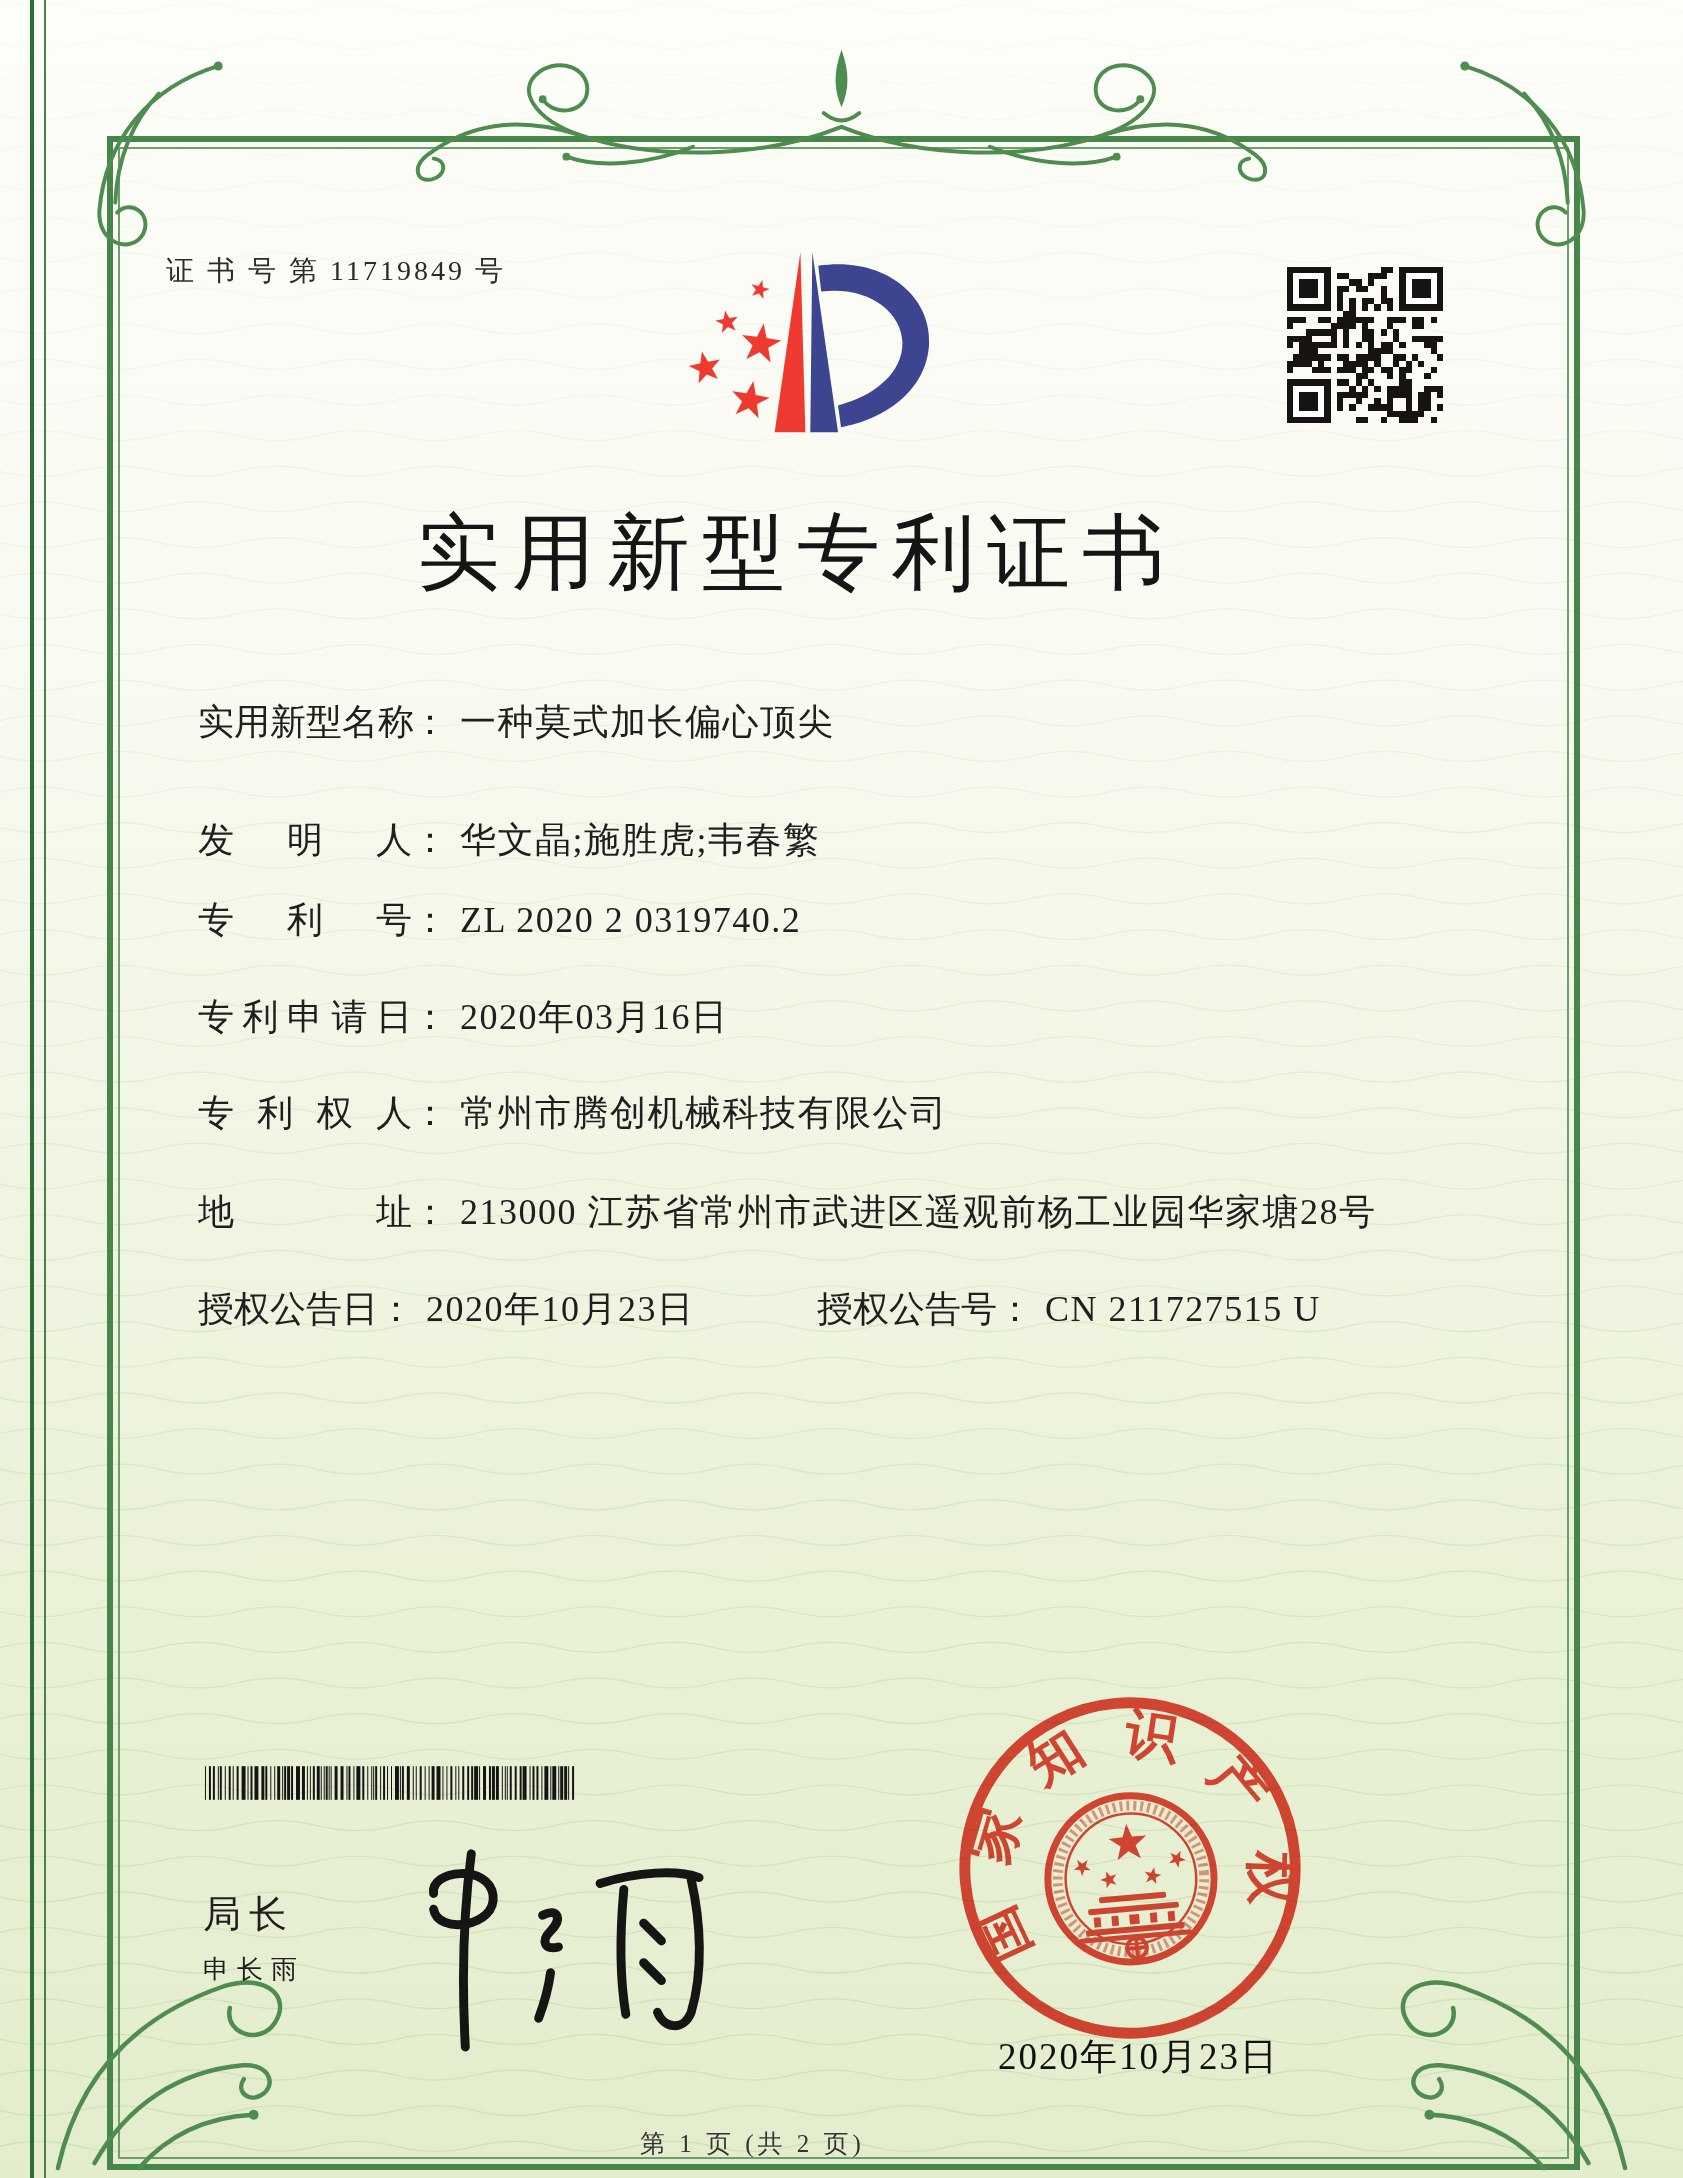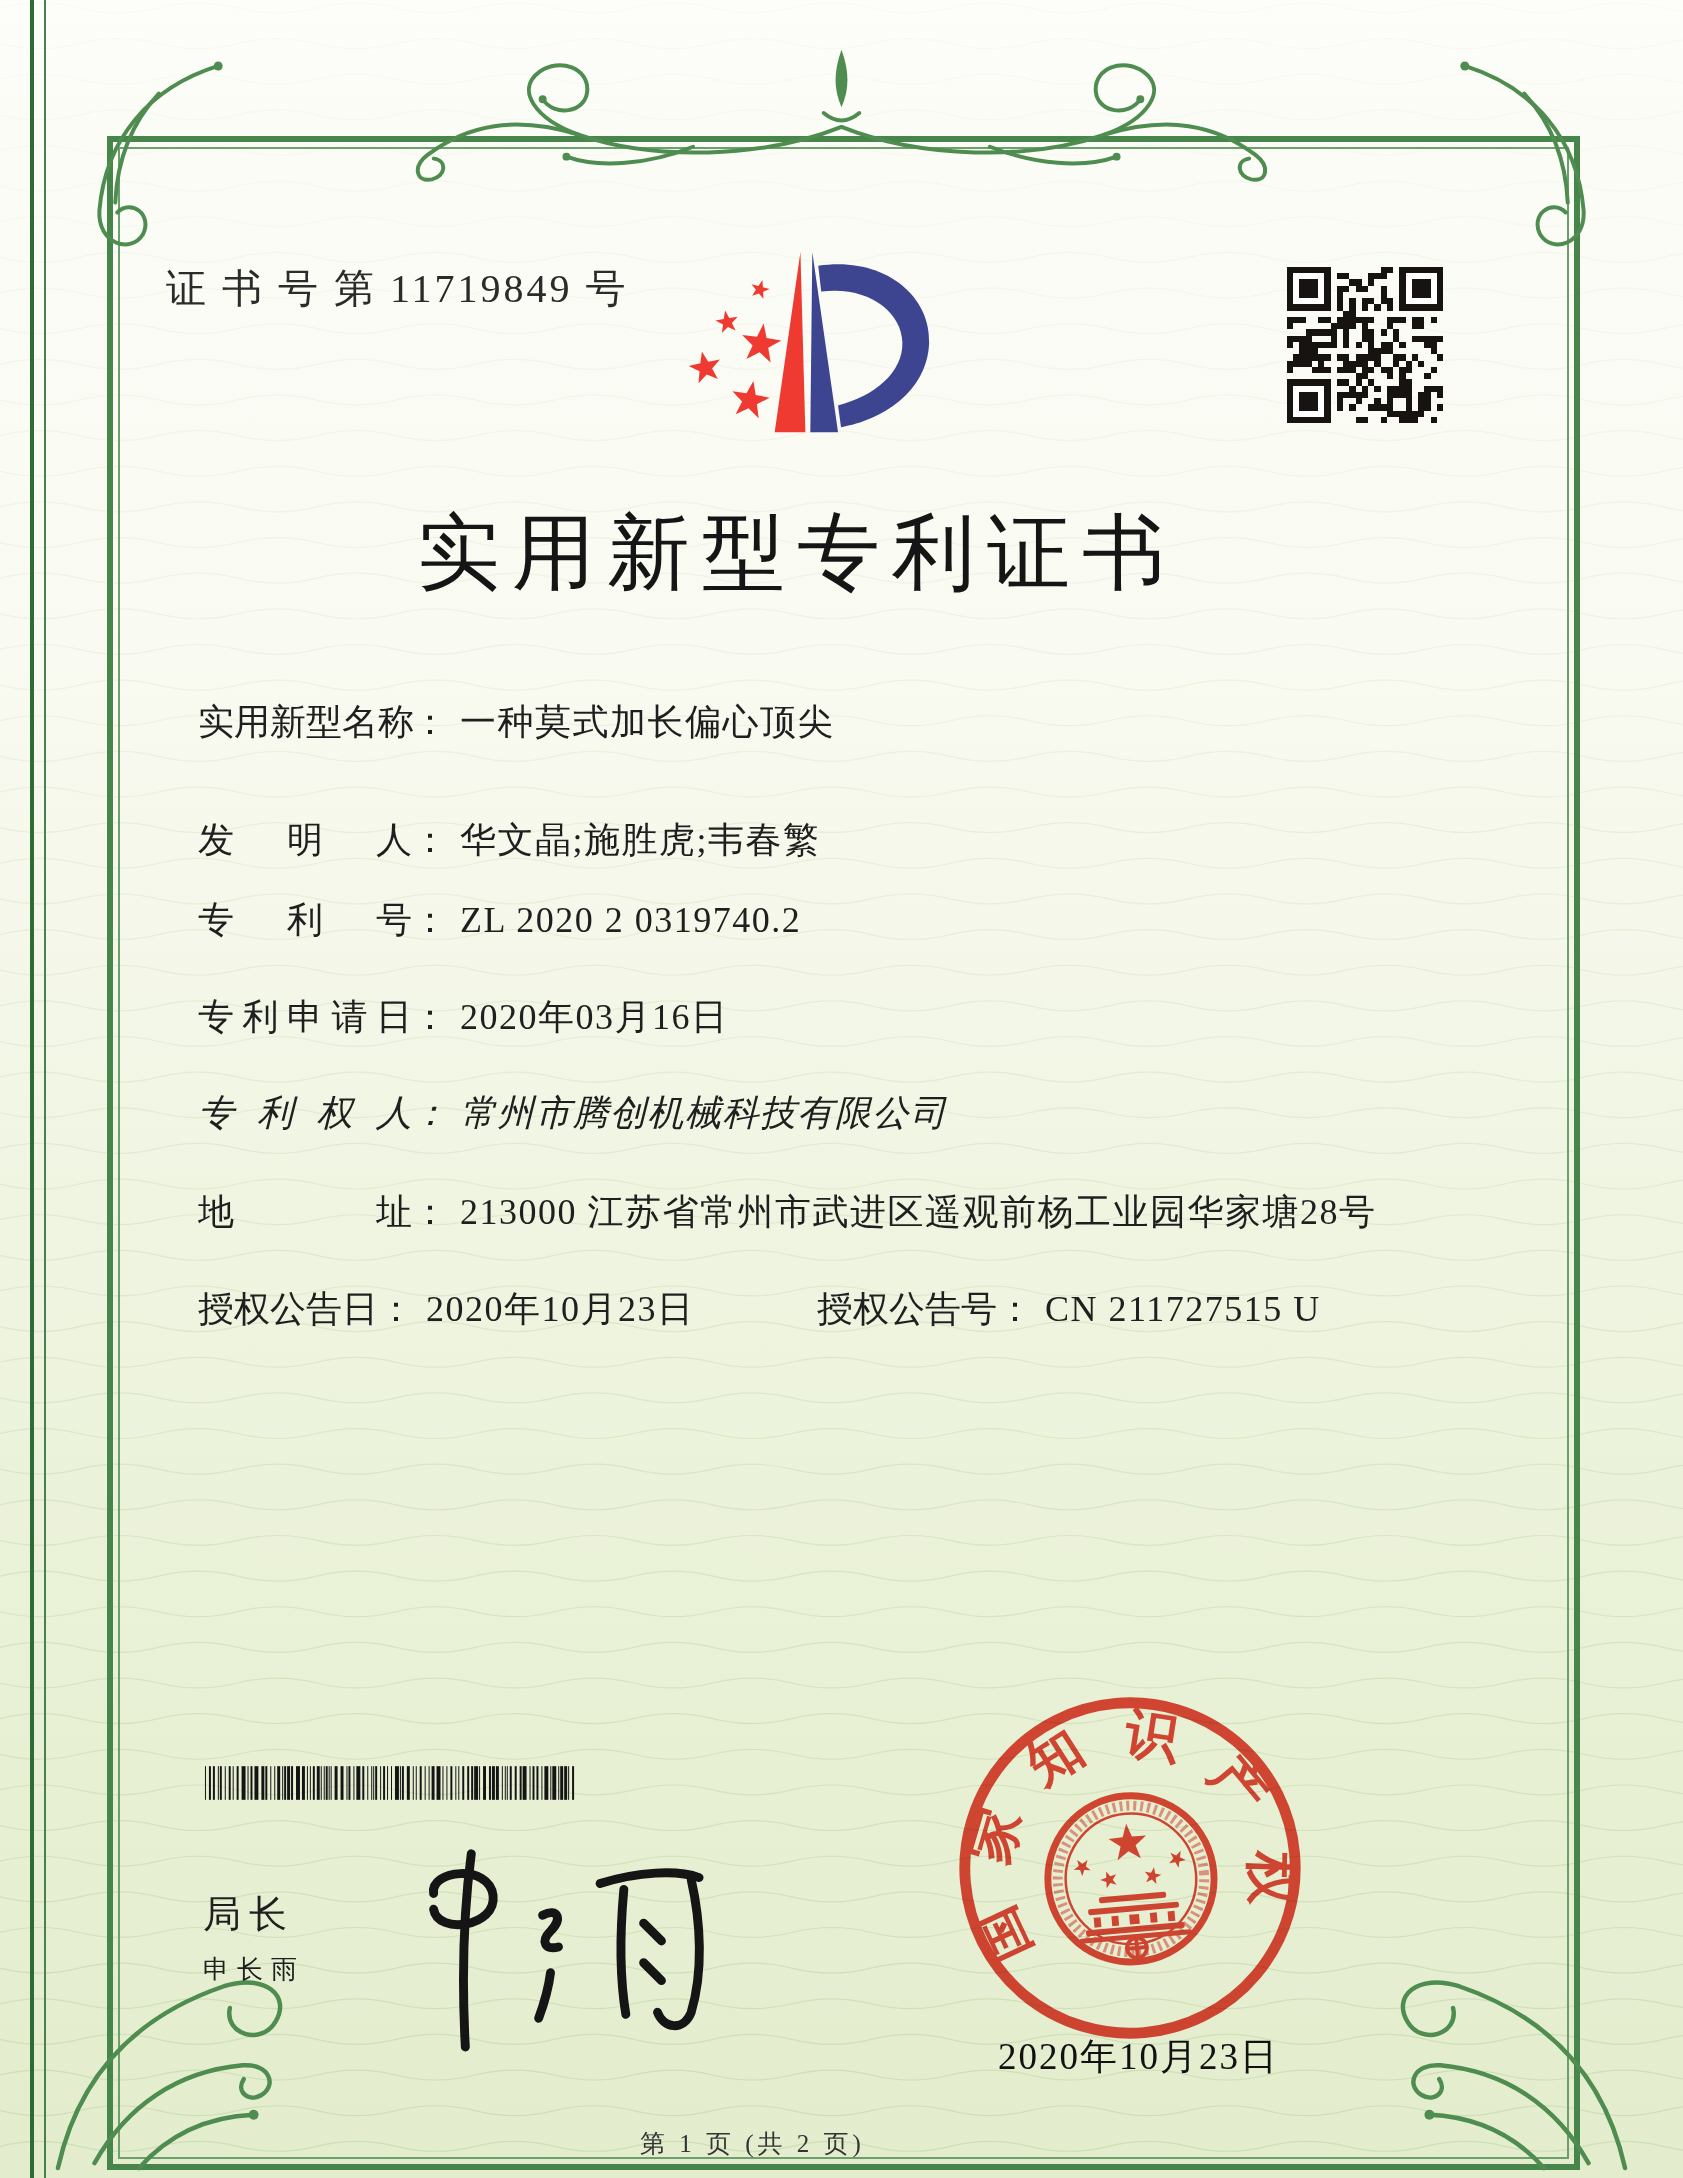--- a/index.html
+++ b/index.html
@@ -5,28 +5,28 @@
   html,body{margin:0;padding:0;background:#ffffff;}
   .page{position:relative;width:1683px;height:2178px;overflow:hidden;
         font-family:"Liberation Serif","DejaVu Serif",serif;color:#1f1f1f;
         background:linear-gradient(180deg,#fdfdf9 0%,#f9faf1 30%,#f0f5e2 55%,#e9f1d6 75%,#e3edcd 100%);}
   .abs{position:absolute;}
   
   .scan-edge{left:30px;top:0;width:10px;height:2178px;border-left:4px solid #2f6b35;border-right:2px solid #4a8050;}
   
   .frame{left:107px;top:136px;right:103px;bottom:8px;border:6px solid #47854a;}
   .frame::after{content:"";position:absolute;inset:5px;border:2px solid #6ba06c;}
-  .cert-no{left:166px;top:261px;font-size:40px;letter-spacing:3px;color:#2b2b2b;}
+  .cert-no{left:166px;top:252px;font-size:28px;letter-spacing:3px;color:#2b2b2b;}
   .logo{left:644px;top:226px;}
   .qr{left:1287px;top:267px;}
   .title{left:0;right:89px;top:498px;text-align:center;font-size:83px;font-weight:normal;letter-spacing:12px;color:#151515;}
   .row{left:198px;font-size:36px;white-space:nowrap;}
   .flabel{display:inline-block;width:214px;text-align:justify;text-align-last:justify;}
   .fvalue{margin-left:12px;letter-spacing:1.5px;}
-  .f0{top:698px;} .f1{top:804px;margin-top:12px;} .f2{top:896px;} .f3{top:993px;} .f4{top:1089px;font-style:italic;} .f5{top:1188px;}
+  .f0{top:698px;} .f1{top:804px;margin-top:12px;} .f2{top:896px;} .f3{top:993px;} .f4{top:1089px;} .f5{top:1188px;}
   .grant{top:1285px;}
   .grant .g2{position:absolute;left:619px;top:0;}
   .paras{left:188px;width:1259px;top:1364px;font-size:35px;line-height:49px;text-align:justify;}
   .paras p{margin:0;text-indent:2em;}
   .barcode{left:203px;top:1766px;}
   .signer-title{left:203px;top:1889px;font-size:38px;letter-spacing:8px;text-align:center;}
   .signer-name{left:203px;top:1952px;font-size:26px;letter-spacing:8px;}
   .signature{left:394px;top:1824px;}
   .seal{left:947px;top:1685px;transform:rotate(-5deg);opacity:.93;mix-blend-mode:multiply;}
   .seal-date{left:998px;top:2032px;font-size:37px;letter-spacing:2px;color:#111;}

